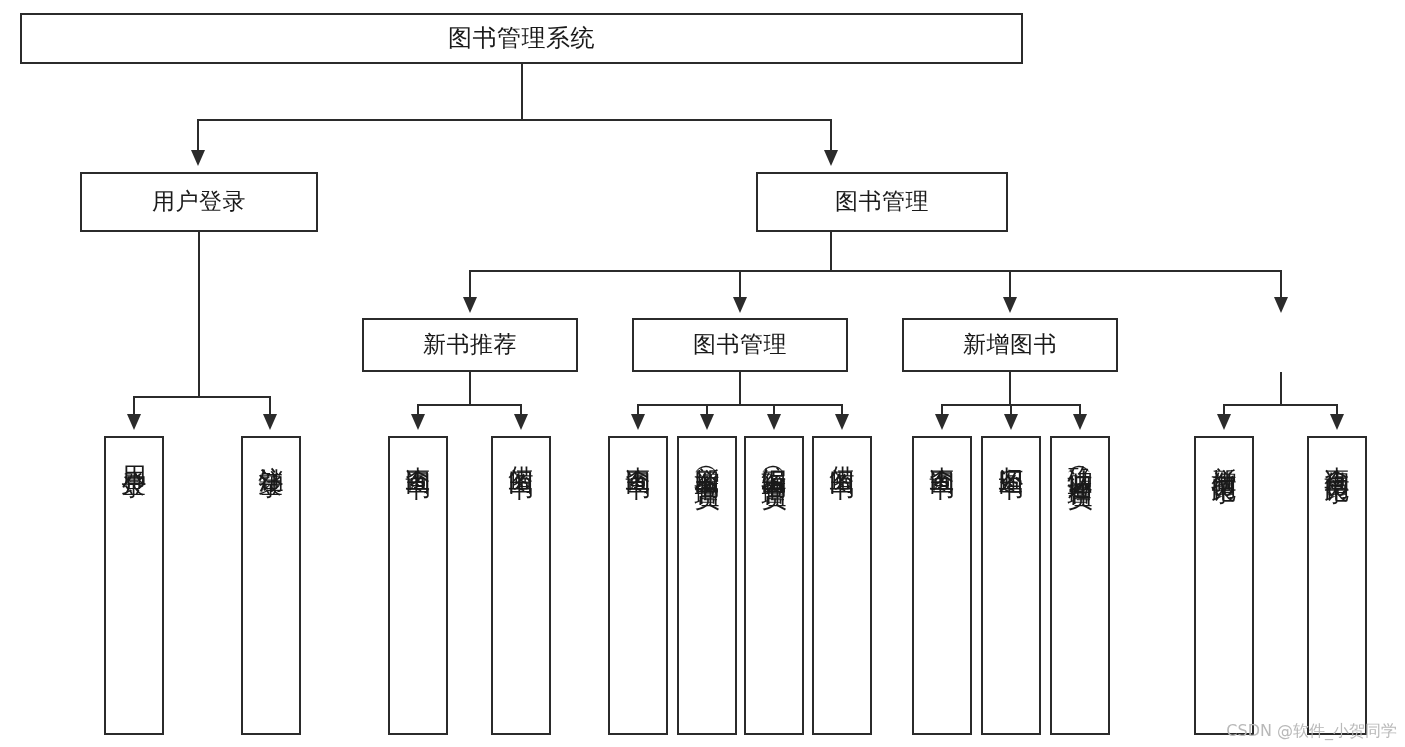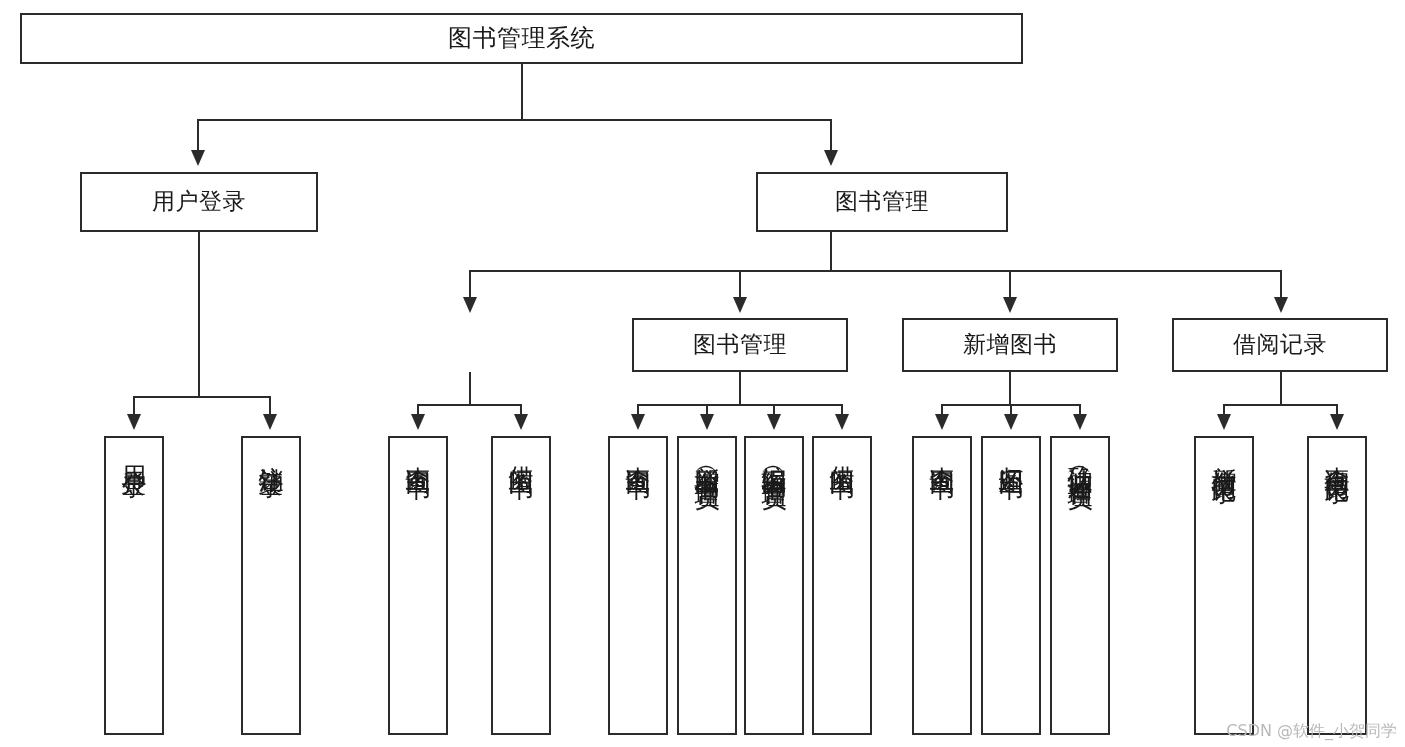--- a/index.html
+++ b/index.html
@@ -124,28 +124,28 @@
 
   <div class="vline" style="left:739px; top:270px; width:2px; height:29px;"></div>
   <div class="arrow" style="left:733px; top:297px;"></div>
 
   <div class="vline" style="left:1009px; top:270px; width:2px; height:29px;"></div>
   <div class="arrow" style="left:1003px; top:297px;"></div>
 
   <div class="vline" style="left:1280px; top:270px; width:2px; height:29px;"></div>
   <div class="arrow" style="left:1274px; top:297px;"></div>
 
+  <div class="node horiz" style="left:362px; top:318px; width:216px; height:54px;">
+    <span class="label">新书推荐</span>
+  </div>
   <div class="node horiz" style="left:632px; top:318px; width:216px; height:54px;">
     <span class="label">图书管理</span>
   </div>
   <div class="node horiz" style="left:902px; top:318px; width:216px; height:54px;">
     <span class="label">新增图书</span>
-  </div>
-  <div class="node horiz" style="left:1172px; top:318px; width:216px; height:54px;">
-    <span class="label">借阅记录</span>
   </div>
 
   <div class="vline" style="left:469px; top:372px; width:2px; height:34px;"></div>
   <div class="hline" style="left:417px; top:404px; width:105px; height:2px;"></div>
   <div class="vline" style="left:417px; top:404px; width:2px; height:12px;"></div>
   <div class="arrow" style="left:411px; top:414px;"></div>
   <div class="vline" style="left:520px; top:404px; width:2px; height:12px;"></div>
   <div class="arrow" style="left:514px; top:414px;"></div>
 
   <div class="vline" style="left:739px; top:372px; width:2px; height:34px;"></div>

